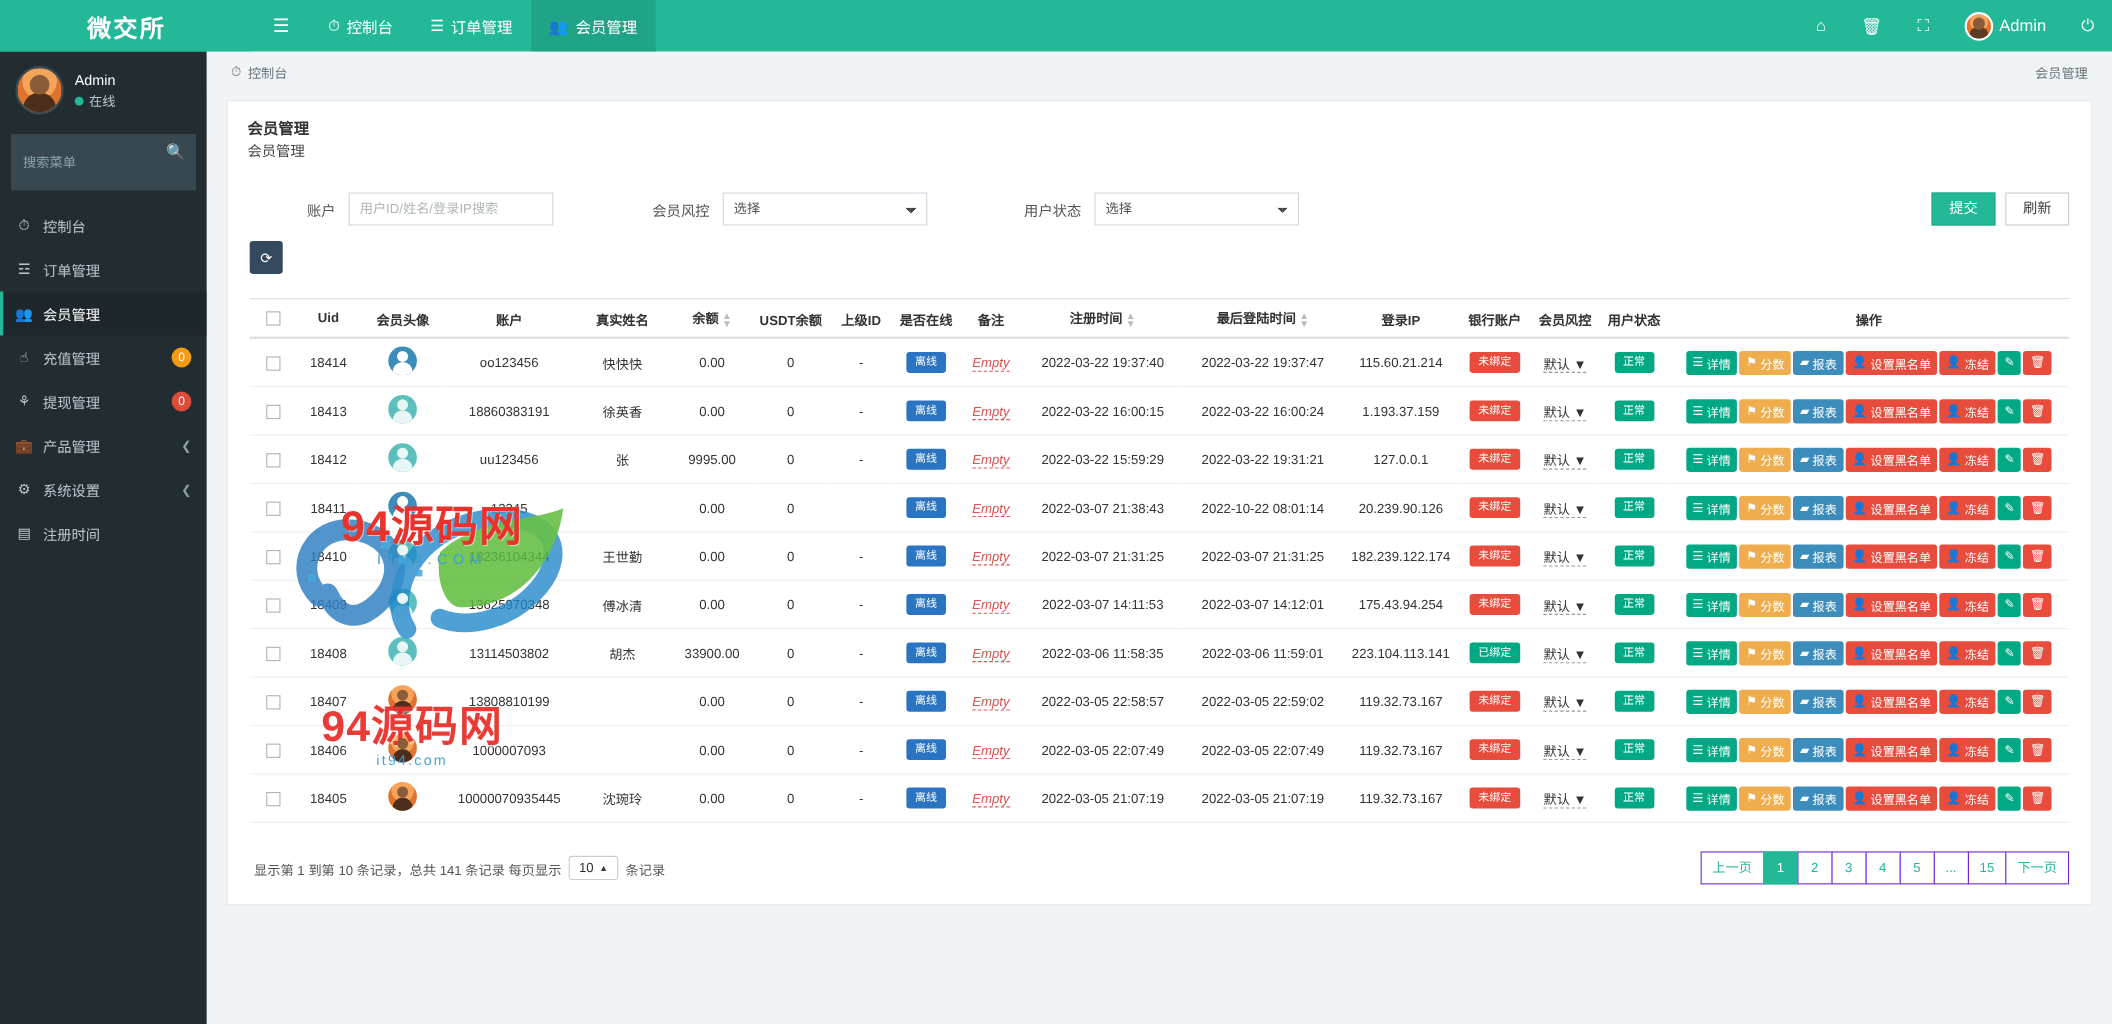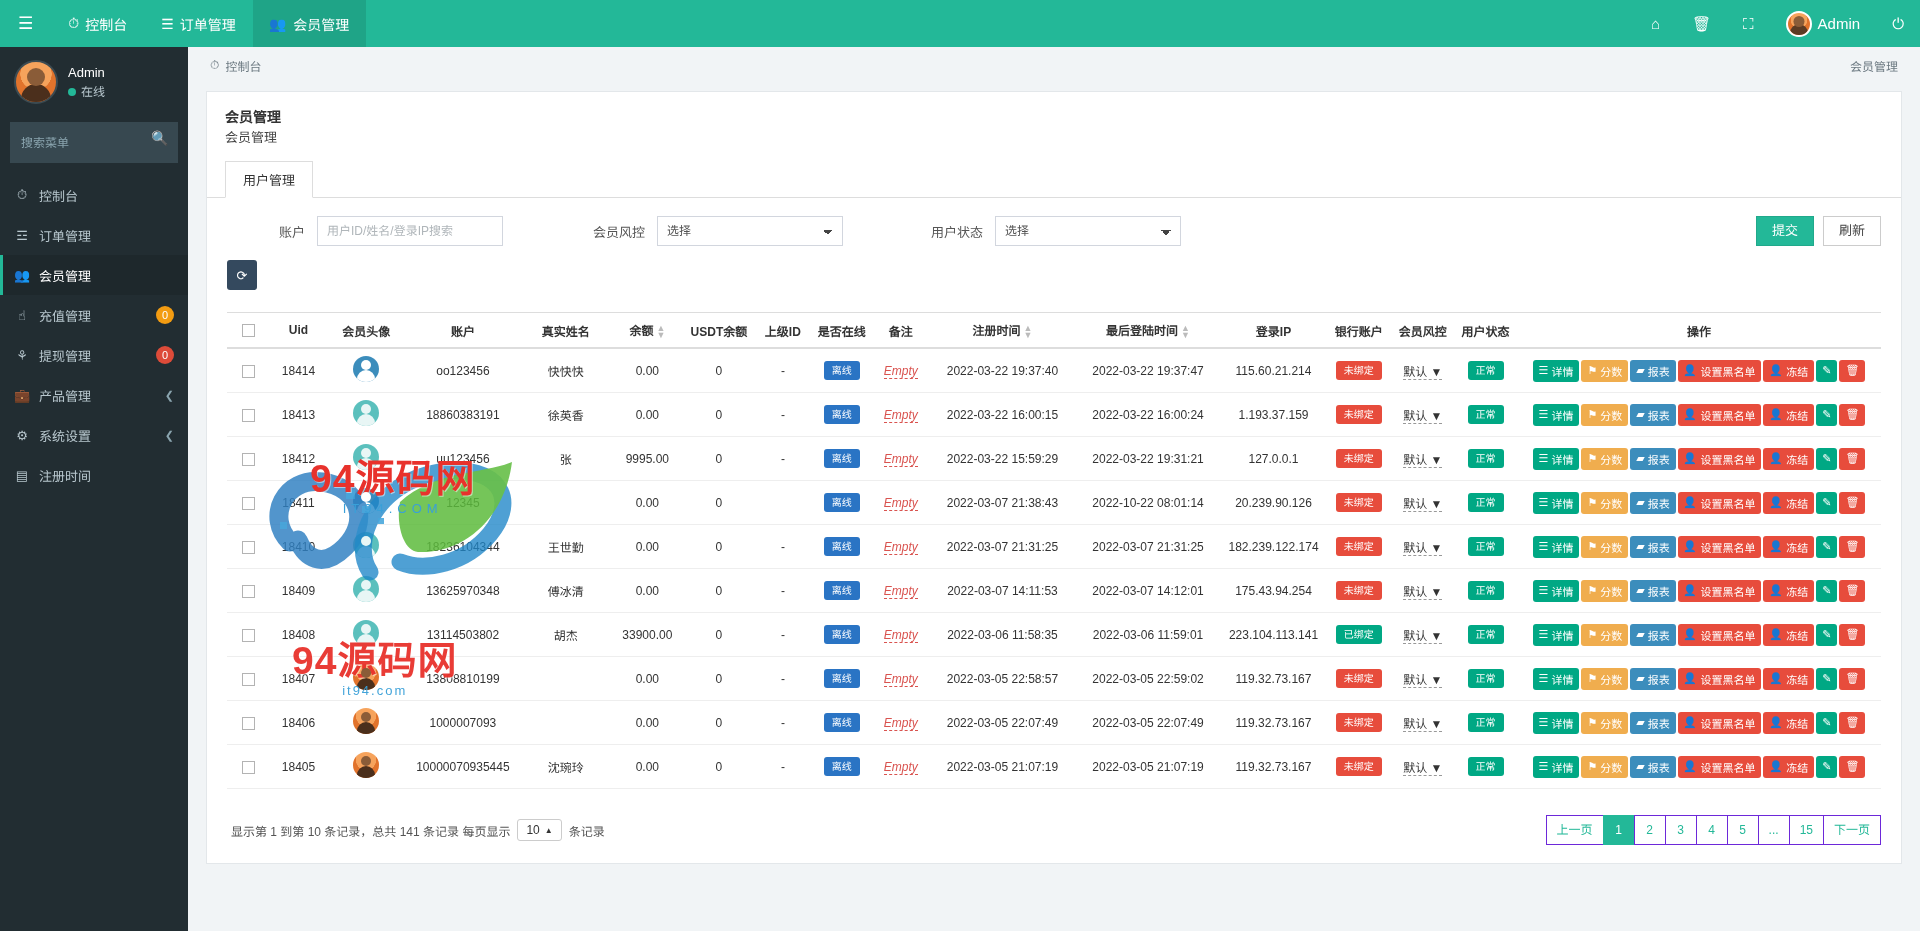--- a/index.html
+++ b/index.html
@@ -61,21 +61,21 @@
     content:""; position:absolute; left:50%; top:54%; transform:translateX(-50%);
     width:30px; height:26px; border-radius:15px 15px 0 0; background:#4b2f1c;
   }
   .uinfo { line-height:1.5; }
   .uname { color:#fff; font-size:13px; }
   .ustatus { font-size:12px; color:#b8c7ce; display:flex; align-items:center; gap:5px; }
   .dot-online { width:8px; height:8px; border-radius:50%; background:#23b898; display:inline-block; }
 
   .searchbox { margin:5px 10px 12px 10px; position:relative; }
   .searchbox input {
-    width:100%; height:41px; background:#374850; border:1px solid #374850;
+    width:100%; height:51px; background:#374850; border:1px solid #374850;
     color:#f0abfc; font-size:12px; padding:0 30px 0 10px; outline:none;
     font-family:inherit;
   }
   .searchbox input::placeholder { color:#8aa4ae; }
   .searchbox .sicon {
     position:absolute; right:9px; top:8px; color:#8aa4ae; font-size:14px; cursor:pointer;
   }
 
   .menu { list-style:none; margin:0; padding:0; }
   .menu li {
@@ -212,20 +212,21 @@
     text-shadow:1px 1px 0 rgba(255,255,255,.5);
   }
   .wm-text-sub { font-size:13px; color:#3aa0d8; letter-spacing:5px; margin-top:-2px; text-align:center; }
 </style>
 </head>
 <body>
 
 <div class="app">
 
   <div class="topbar">
+    <div class="brand">微交所</div>
     <div class="navleft">
       <div class="navitem hamburger">☰</div>
       <div class="navitem">
         <span>⏱</span>
         <span>控制台</span>
       </div>
       <div class="navitem">
         <span>☰</span>
         <span>订单管理</span>
       </div>
@@ -312,23 +313,20 @@
         <span>控制台</span>
         <span class="right">会员管理</span>
       </div>
 
       <div class="panel">
         <div class="panel-head">
           <div class="panel-title">会员管理</div>
           <div class="panel-sub">会员管理</div>
         </div>
 
-        <div class="tabs">
-          <div class="tab active">用户管理</div>
-        </div>
 
         <div class="filters">
           <div class="fgroup">
             <span class="flabel" style="width:90px">账户</span>
             <input class="finput" type="text" placeholder="用户ID/姓名/登录IP搜索" style="">
           </div>
           <div class="fgroup sp1" style="justify-content:flex-end">
             <span class="flabel">会员风控</span>
           </div>
           <select class="fselect">

